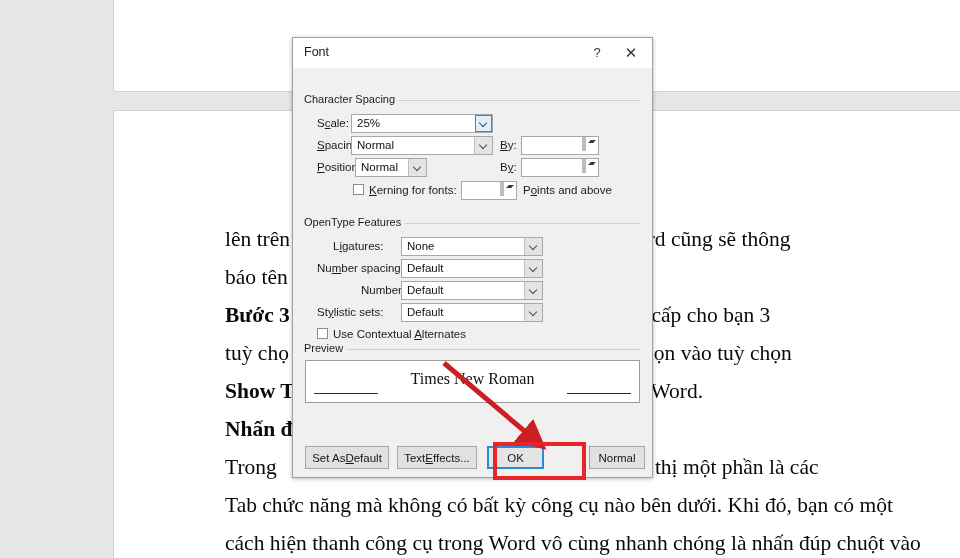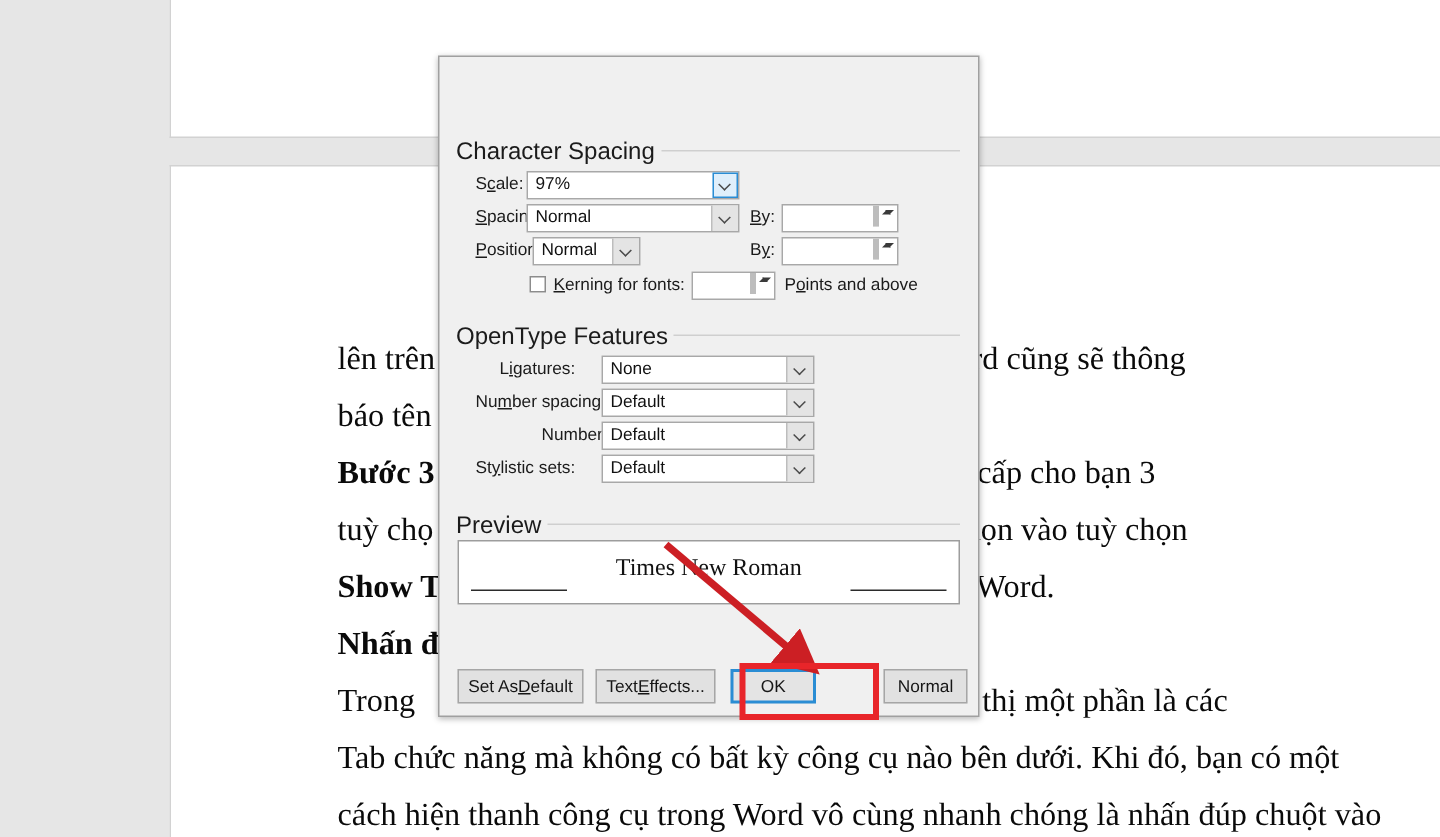--- a/index.html
+++ b/index.html
@@ -49,21 +49,21 @@
   
   .tabrow{position:relative;height:19px;margin-top:7px;padding-left:10px;
           box-sizing:border-box;}
   .tab{display:inline-block;font-size:11.5px;padding:2px 9px 3px 9px;
        position:relative;top:0;color:#1a1a1a;}
   .tab.active{border:1px solid #9a9a9a;background:#f0f0f0;border-bottom-color:#f0f0f0;}
   .tabline{position:absolute;left:6px;right:6px;top:18px;height:1px;background:#cfcfcf;}
 
   
   .group{position:absolute;left:0;right:0;}
-  .grouplabel{position:absolute;font-size:16px;color:#1b1b1b;background:#f0f0f0;
+  .grouplabel{position:absolute;font-size:11px;color:#1b1b1b;background:#f0f0f0;
               padding:0 4px;left:7px;top:-7px;}
   .grouprule{position:absolute;left:10px;right:12px;top:0;height:1px;background:#cfcfcf;}
 
   .row{position:absolute;height:19px;}
   .lbl{position:absolute;font-size:11.5px;color:#1b1b1b;white-space:nowrap;}
   u{text-decoration:underline;}
 
   .combo{position:absolute;height:19px;background:#fff;border:1px solid #a8a8a8;
          box-sizing:border-box;}
   .combo .val{position:absolute;left:5px;top:2px;font-size:11.5px;color:#111;}
@@ -150,31 +150,36 @@
       <span>ord sẽ chỉ hiển thị một phần là các</span>
     </div>
     <div class="doc-line">Tab chức năng mà không có bất kỳ công cụ nào bên dưới. Khi đó, bạn có một</div>
     <div class="doc-line">cách hiện thanh công cụ trong Word vô cùng nhanh chóng là nhấn đúp chuột vào</div>
 
   </div>
 </div>
 
 <div id="font-dialog">
 
+  <div class="titlebar">
+    <div class="ttl">Font</div>
+    <div class="tb-btn tb-help">?</div>
+    <div class="tb-btn tb-close">✕</div>
+  </div>
 
 
   <div class="group" style="top:62px;">
     <div class="grouprule"></div>
     <div class="grouplabel">Character Spacing</div>
   </div>
 
   <div class="row" style="top:76px;left:0;right:0;">
     <div class="lbl" style="left:24px;top:3px;">S<u>c</u>ale:</div>
     <div class="combo focused" style="left:58px;top:0;width:142px;">
-      <span class="val">97%</span>
+      <span class="val">25%</span>
       <span class="arrow">
           <span class="chev"></span>
         </span>
     </div>
   </div>
 
   <div class="row" style="top:98px;left:0;right:0;">
     <div class="lbl" style="left:24px;top:3px;"><u>S</u>pacing:</div>
     <div class="combo" style="left:58px;top:0;width:142px;">
       <span class="val">Normal</span>
@@ -261,20 +266,24 @@
   <div class="row" style="top:265px;left:0;right:0;">
     <div class="lbl" style="left:24px;top:3px;">St<u>y</u>listic sets:</div>
     <div class="combo" style="left:108px;top:0;width:142px;">
       <span class="val">Default</span>
       <span class="arrow">
           <span class="chev"></span>
         </span>
     </div>
   </div>
 
+  <div class="row" style="top:288px;left:0;right:0;">
+    <div class="chk" style="left:24px;top:2px;"></div>
+    <div class="lbl" style="left:40px;top:2px;">Use Contextual <u>A</u>lternates</div>
+  </div>
 
   <div class="group" style="top:311px;">
     <div class="grouprule"></div>
     <div class="grouplabel">Preview</div>
   </div>
 
   <div class="preview-box" style="top:322px;">
     <div class="pv-text">Times New Roman</div>
     <div class="pv-rule" style="left:8px;width:64px;"></div>
     <div class="pv-rule" style="right:8px;width:64px;"></div>

